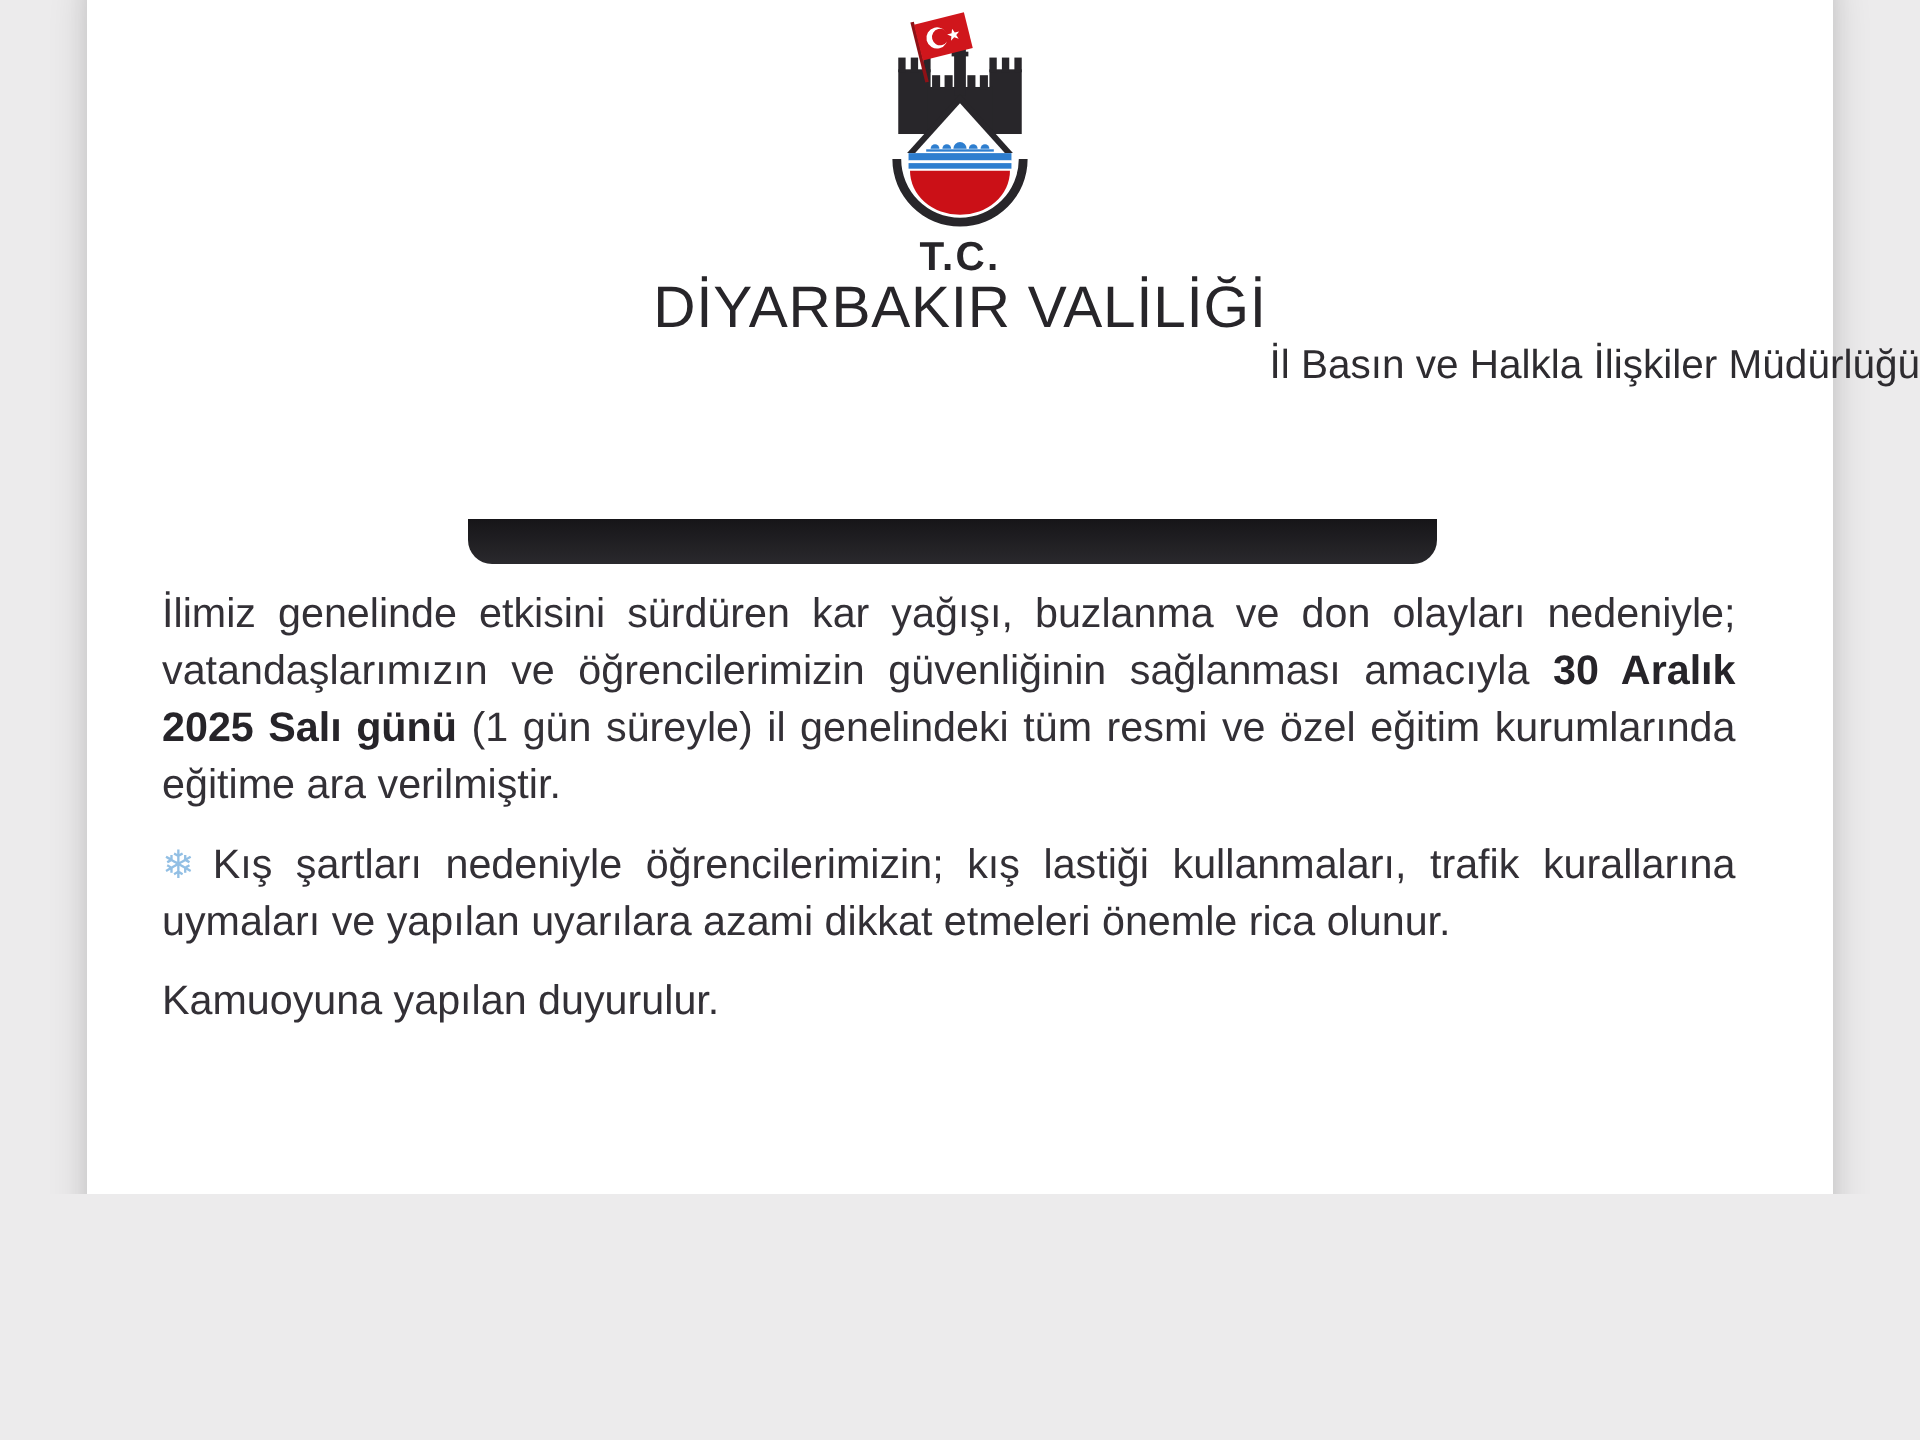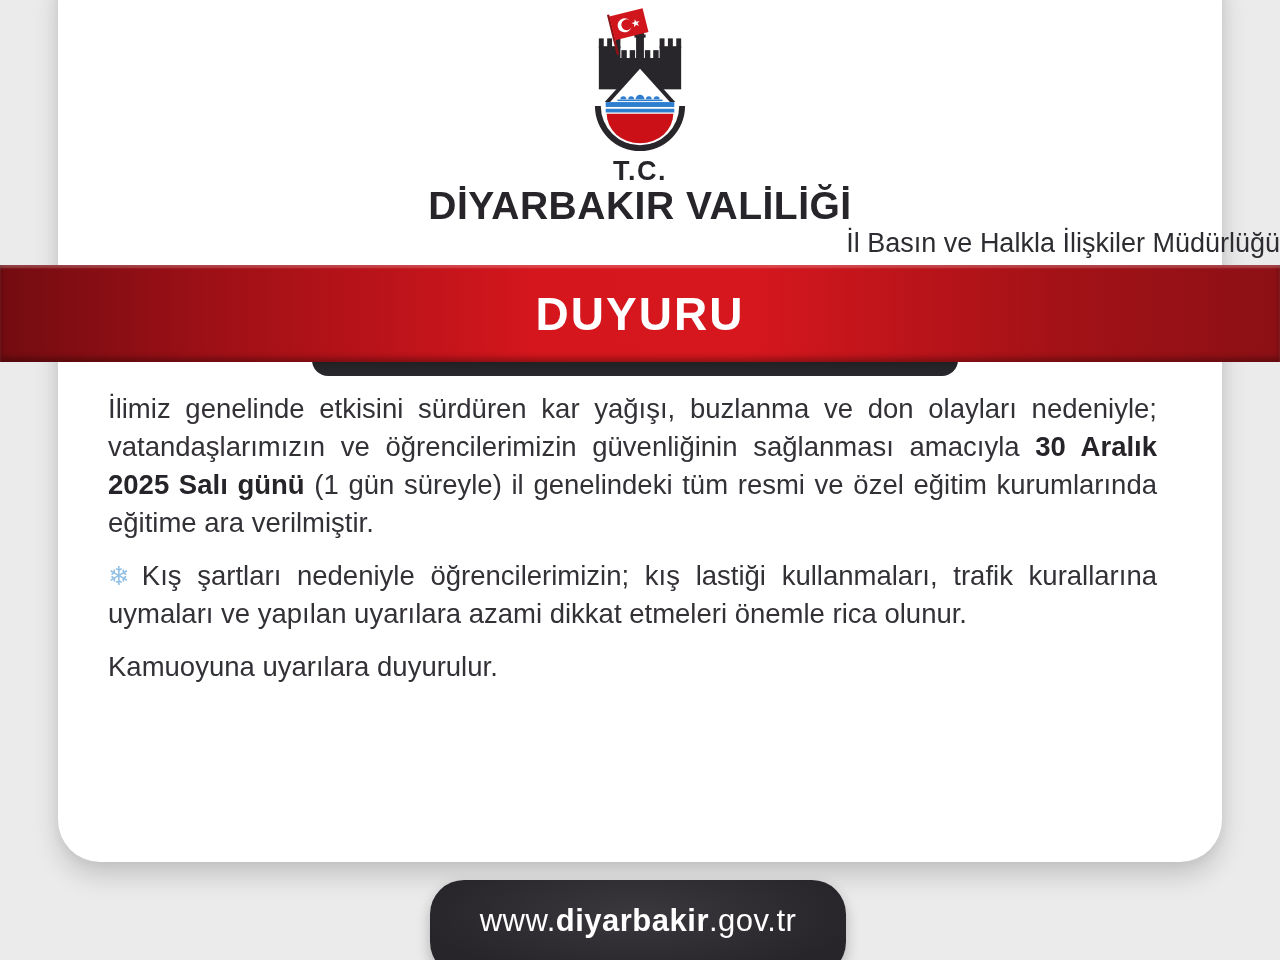--- a/index.html
+++ b/index.html
@@ -2,21 +2,21 @@
 <html><head>
 <meta charset="utf-8">
 <style>
   html,body{margin:0;padding:0;}
   body{
     font-family:"Liberation Sans","DejaVu Sans",sans-serif;
     background:#ecebec;
   }
   .stage{
     position:relative;
-    width:1280px;height:960px;
+    width:1280px;height:796px;
     overflow:hidden;
     background:#ecebec;
   }
   
   .card{
     position:absolute;
     left:58px;top:-50px;
     width:1164px;height:912px;
     background:#ffffff;
     border-radius:42px;
@@ -28,21 +28,21 @@
     position:absolute;left:50%;top:8px;transform:translateX(-50%);
     z-index:3;
   }
   .tc{
     position:absolute;left:0;width:100%;top:156px;
     text-align:center;font-size:27px;font-weight:bold;
     letter-spacing:1.5px;color:#272529;z-index:3;
   }
   .title{
     position:absolute;left:0;width:100%;top:184px;
-    text-align:center;font-size:39px;font-weight:bold;
+    text-align:center;font-size:39px;font-weight:normal;
     letter-spacing:.5px;color:#272529;z-index:3;
   }
   .subtitle{
     position:absolute;left:0;width:100%;top:228px;
     text-align:right;font-size:27px;color:#2e2c30;z-index:3;
   }
   
   .ribbon-shadow{
     position:absolute;left:312px;top:346px;
     width:646px;height:30px;
@@ -141,27 +141,24 @@
     <path d="M4,100 A46,46 0 0 0 96,100 L90,100 A40,40 0 0 1 10,100 Z" fill="#28262a"></path>
 
     <path d="M16,108 A34,30 0 0 0 84,108 Z" fill="#cb1017"></path>
   </svg>
 
   <div class="tc">T.C.</div>
   <div class="title">DİYARBAKIR VALİLİĞİ</div>
   <div class="subtitle">İl Basın ve Halkla İlişkiler Müdürlüğü</div>
 
   <div class="ribbon-shadow"></div>
-  <div class="red-banner">
-    <span class="label">DUYURU</span>
-  </div>
 
   <div class="body-text">
     <p class="justify"><span>İlimiz genelinde etkisini sürdüren kar yağışı, buzlanma ve don olayları nedeniyle; vatandaşlarımızın ve öğrencilerimizin güvenliğinin sağlanması amacıyla </span><strong>30 Aralık 2025 Salı günü</strong><span> (1 gün süreyle) il genelindeki tüm resmi ve özel eğitim kurumlarında eğitime ara verilmiştir.</span></p>
     <p class="justify"><span class="snowflake">❄</span><span>Kış şartları nedeniyle öğrencilerimizin; kış lastiği kullanmaları, trafik kurallarına uymaları ve yapılan uyarılara azami dikkat etmeleri önemle rica olunur.</span></p>
-    <p>Kamuoyuna uyarılara duyurulur.</p>
+    <p>Kamuoyuna yapılan duyurulur.</p>
   </div>
 
   <div class="footer-pill">
     <span class="url"><span>www.</span><strong>diyarbakir</strong><span>.gov.tr</span></span>
   </div>
 
 </div>
 
 </body></html>

